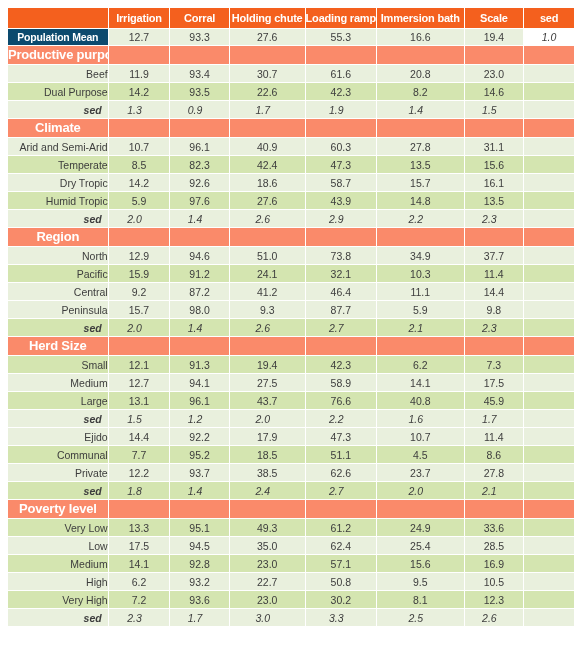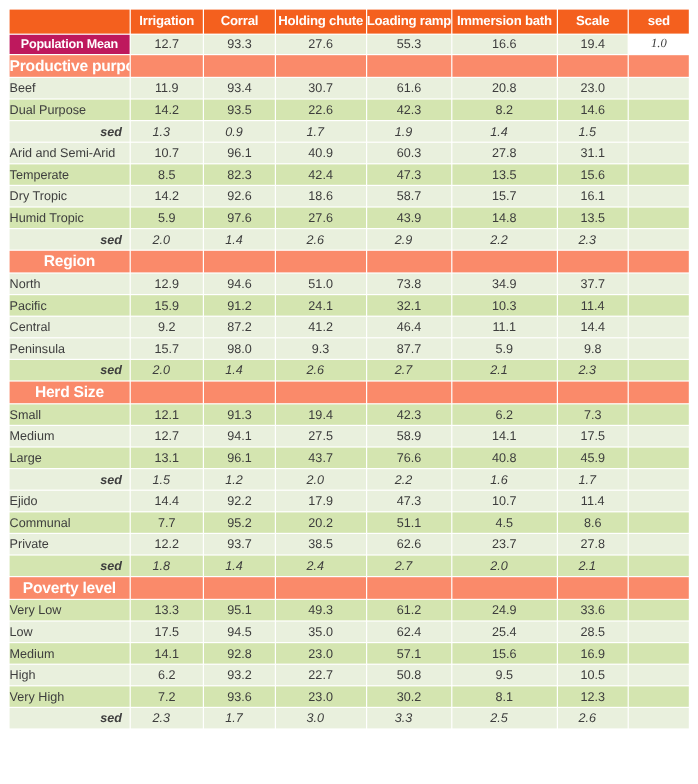--- a/index.html
+++ b/index.html
@@ -61,21 +61,21 @@
     font-size: 11px;
     height: 20px;
     letter-spacing: -0.2px;
   }
   tr.head th.corner {
     background: #f4601e;
   }
 
   
   tr.popmean td.lbl {
-    background: #be185d;
+    background: #0c4a6e;
     color: #ffffff;
     font-weight: bold;
     font-size: 10.5px;
     text-align: center;
     letter-spacing: -0.2px;
   }
   tr.popmean td.val {
     background: #e9f0dd;
   }
 
@@ -89,21 +89,21 @@
     font-weight: bold;
     font-size: 13px;
     text-align: center;
     letter-spacing: -0.2px;
   }
 
   
   tr.data td { height: 17px; }
   tr.data.shadeA td { background: #e9f0dd; }
   tr.data.shadeB td { background: #d4e5b0; }
-  tr.data td.lbl { text-align: left; }
+  tr.data td.lbl { text-align: right; }
 
   
   tr.sed td {
     height: 17px;
     font-style: italic;
     text-align: center;
     padding-right: 9px;
     box-sizing: border-box;
   }
   tr.sed.shadeA td { background: #e9f0dd; }
@@ -146,21 +146,21 @@
     </thead>
     <tbody id="table-body">
         <tr class="popmean">
           <td class="lbl">Population Mean</td>
           <td class="val">12.7</td>
           <td class="val">93.3</td>
           <td class="val">27.6</td>
           <td class="val">55.3</td>
           <td class="val">16.6</td>
           <td class="val">19.4</td>
-          <td class="sedcol-empty" style="font-style: italic; font-family: Liberation Serif, serif;">1.0</td>
+          <td class="sedcol-empty" style="font-style: italic;">1.0</td>
         </tr>
         <tr class="group">
           <td class="lbl">Productive purpose</td>
           <td class="blank"></td>
           <td class="blank"></td>
           <td class="blank"></td>
           <td class="blank"></td>
           <td class="blank"></td>
           <td class="blank"></td>
           <td class="blank"></td>
@@ -188,20 +188,30 @@
         <tr class="sed shadeA">
           <td class="lbl">sed</td>
           <td class="val">1.3</td>
           <td class="val">0.9</td>
           <td class="val">1.7</td>
           <td class="val">1.9</td>
           <td class="val">1.4</td>
           <td class="val">1.5</td>
           <td class="sedcol-empty"></td>
         </tr>
+        <tr class="group">
+          <td class="lbl">Climate</td>
+          <td class="blank"></td>
+          <td class="blank"></td>
+          <td class="blank"></td>
+          <td class="blank"></td>
+          <td class="blank"></td>
+          <td class="blank"></td>
+          <td class="blank"></td>
+        </tr>
         <tr class="data shadeA">
           <td class="lbl">Arid and Semi-Arid</td>
           <td class="val">10.7</td>
           <td class="val">96.1</td>
           <td class="val">40.9</td>
           <td class="val">60.3</td>
           <td class="val">27.8</td>
           <td class="val">31.1</td>
           <td class="sedcol-empty"></td>
         </tr>
@@ -362,21 +372,21 @@
           <td class="val">17.9</td>
           <td class="val">47.3</td>
           <td class="val">10.7</td>
           <td class="val">11.4</td>
           <td class="sedcol-empty"></td>
         </tr>
         <tr class="data shadeB">
           <td class="lbl">Communal</td>
           <td class="val">7.7</td>
           <td class="val">95.2</td>
-          <td class="val">20.2</td>
+          <td class="val">18.5</td>
           <td class="val">51.1</td>
           <td class="val">4.5</td>
           <td class="val">8.6</td>
           <td class="sedcol-empty"></td>
         </tr>
         <tr class="data shadeA">
           <td class="lbl">Private</td>
           <td class="val">12.2</td>
           <td class="val">93.7</td>
           <td class="val">38.5</td>

